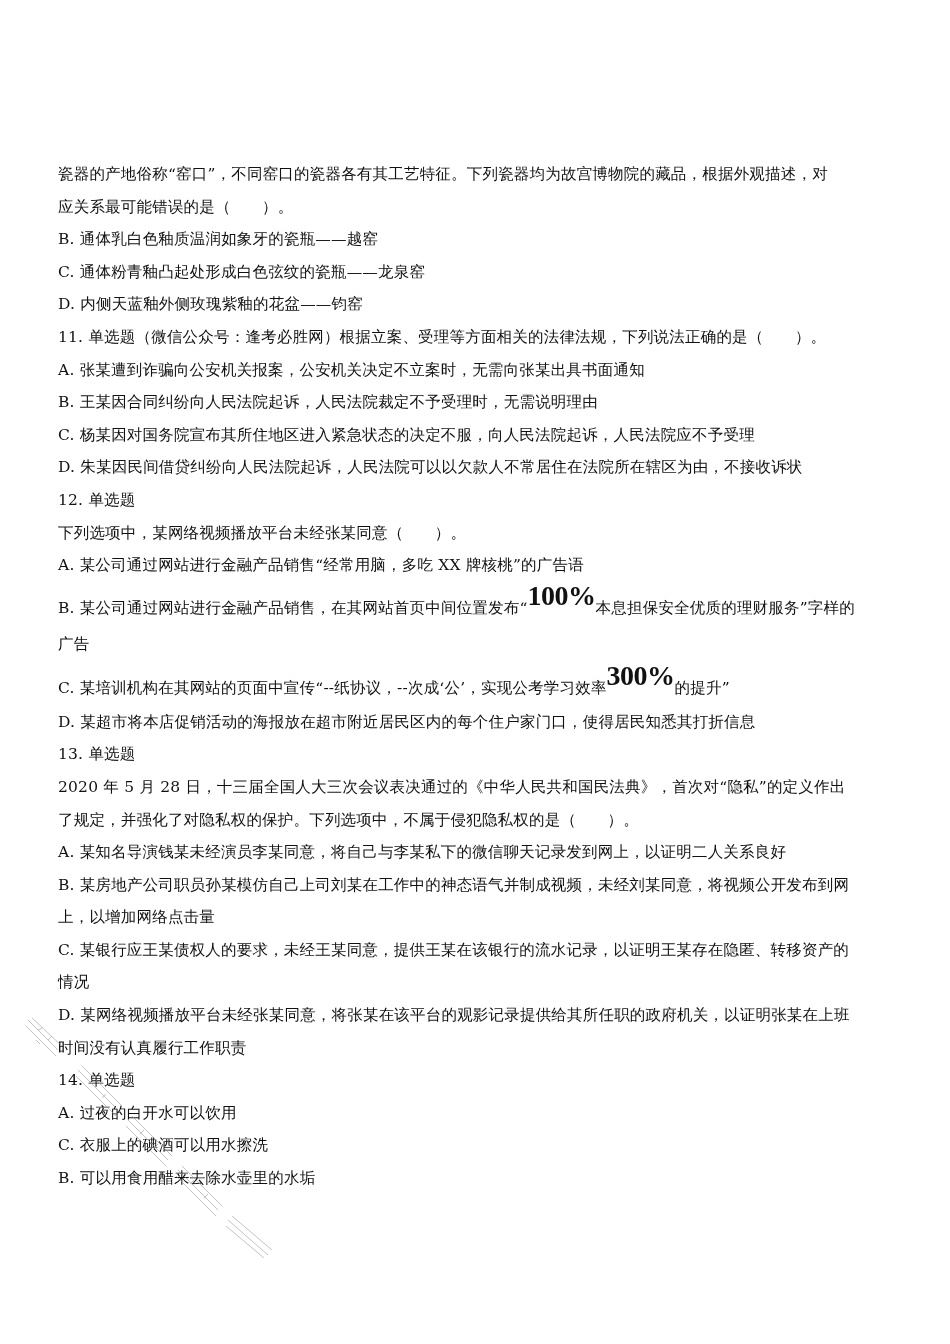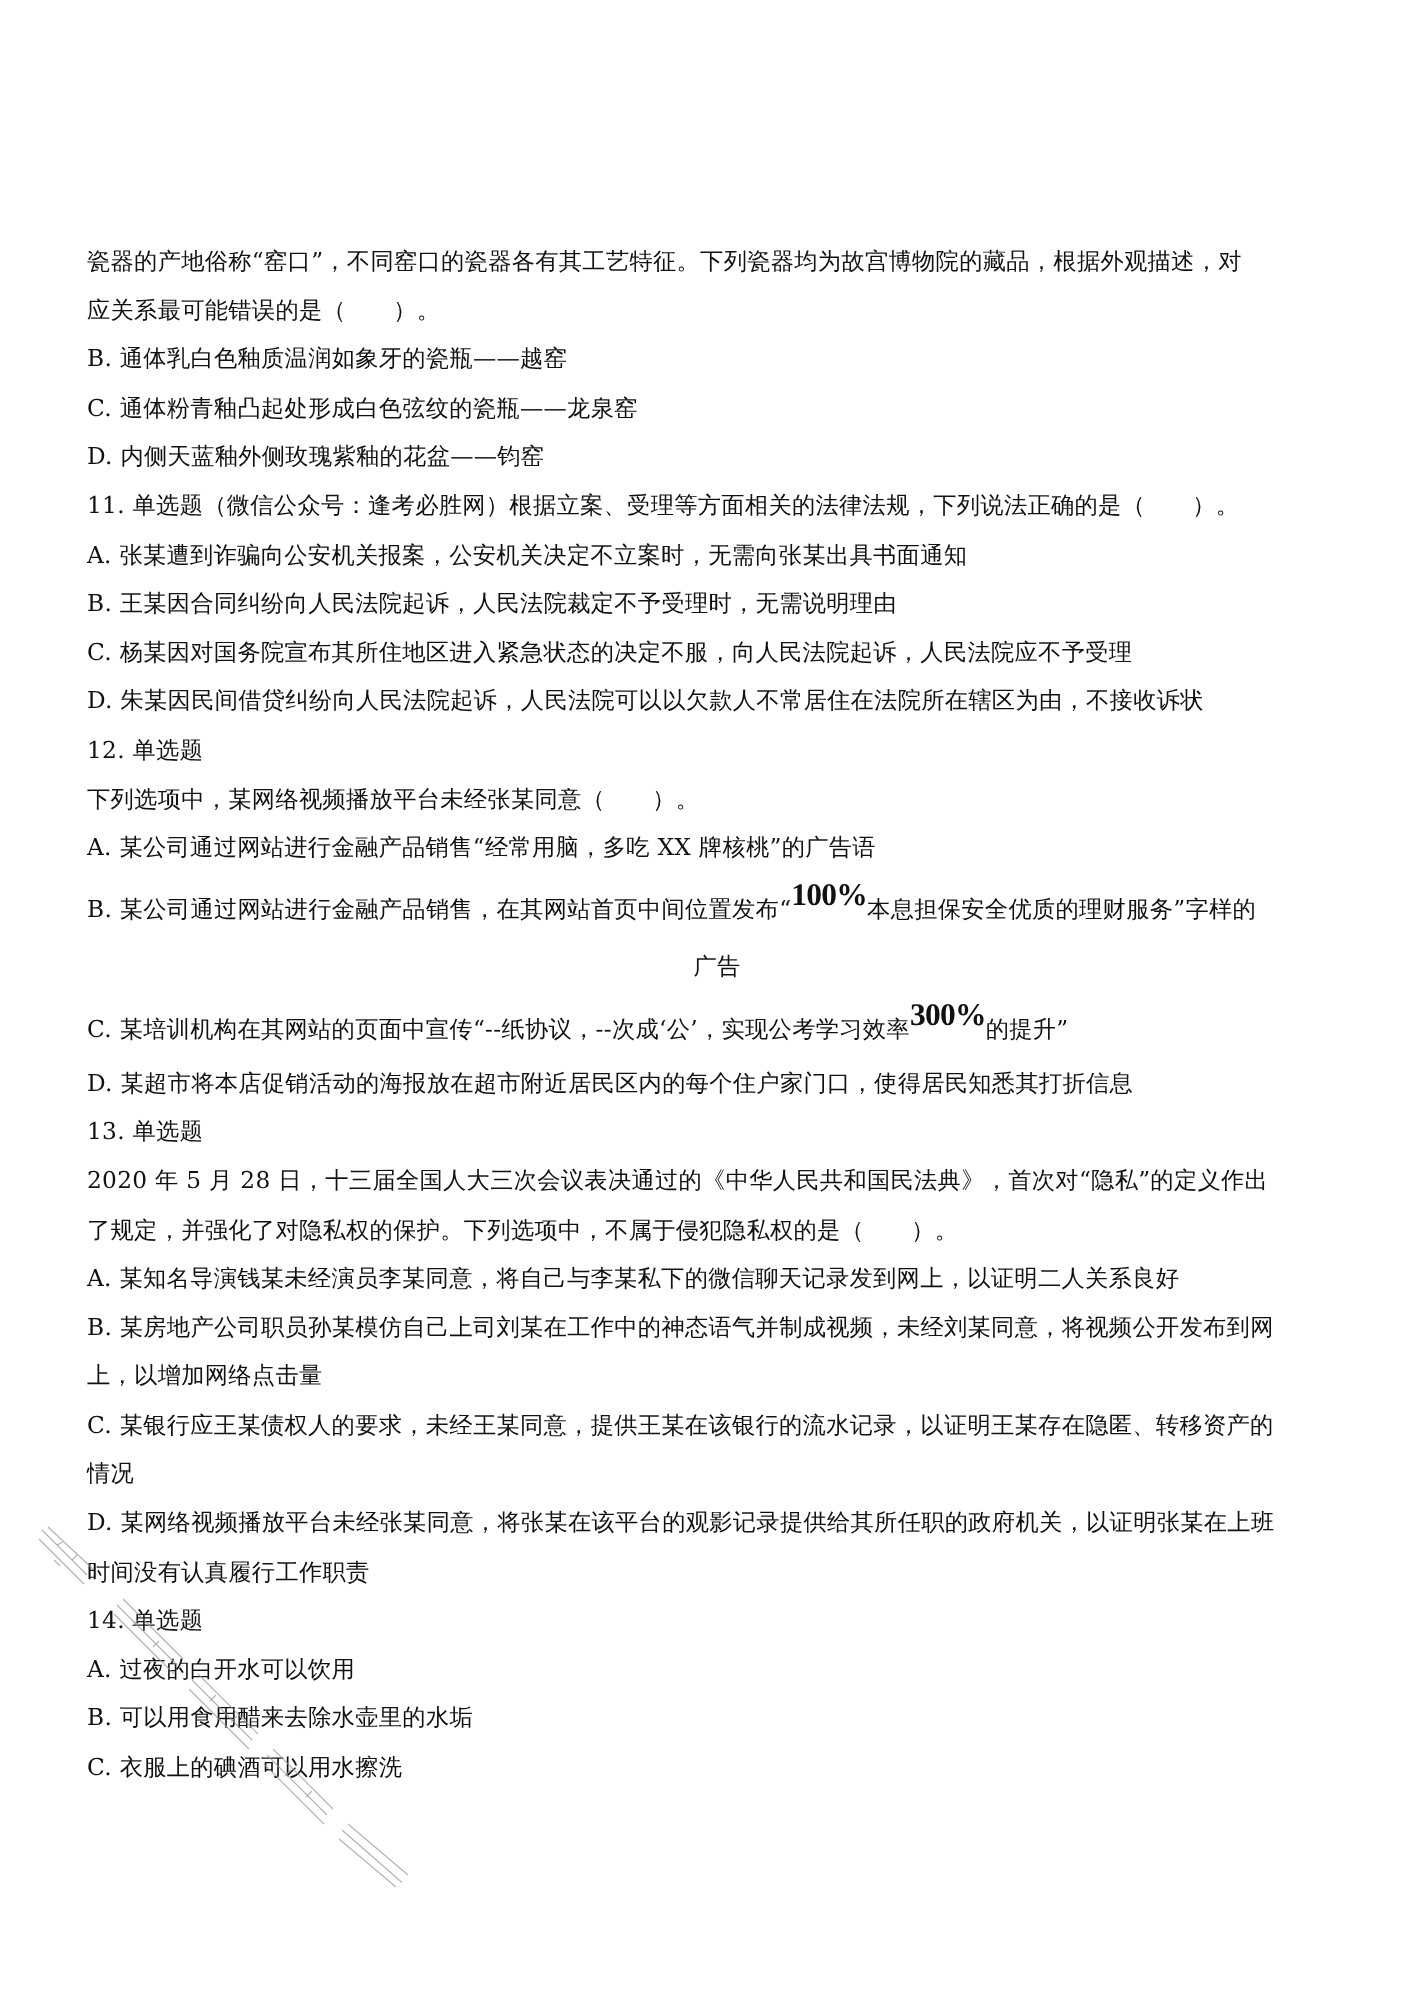--- a/index.html
+++ b/index.html
@@ -28,25 +28,24 @@
     white-space: nowrap;
     letter-spacing: 0.2px;
   }
   .line.tall {
     height: 44px;
     line-height: 44px;
   }
   .line.tall2 {
     height: 36px;
     line-height: 36px;
-    text-align: center;
   }
   .big {
     font-family: "Liberation Serif", serif;
-    font-size: 21px;
+    font-size: 28px;
     font-weight: bold;
     position: relative;
     top: -8px;
     letter-spacing: -0.5px;
   }
   .watermark {
     position: absolute;
     left: 18px;
     top: 1010px;
     width: 300px;
@@ -89,22 +88,22 @@
   <div class="line">A. 某知名导演钱某未经演员李某同意，将自己与李某私下的微信聊天记录发到网上，以证明二人关系良好</div>
   <div class="line">B. 某房地产公司职员孙某模仿自己上司刘某在工作中的神态语气并制成视频，未经刘某同意，将视频公开发布到网</div>
   <div class="line">上，以增加网络点击量</div>
   <div class="line">C. 某银行应王某债权人的要求，未经王某同意，提供王某在该银行的流水记录，以证明王某存在隐匿、转移资产的</div>
   <div class="line">情况</div>
   <div class="line">D. 某网络视频播放平台未经张某同意，将张某在该平台的观影记录提供给其所任职的政府机关，以证明张某在上班</div>
   <div class="line">时间没有认真履行工作职责</div>
 
   <div class="line">14. 单选题</div>
   <div class="line">A. 过夜的白开水可以饮用</div>
+  <div class="line">C. 衣服上的碘酒可以用水擦洗</div>
   <div class="line">B. 可以用食用醋来去除水壶里的水垢</div>
-  <div class="line">C. 衣服上的碘酒可以用水擦洗</div>
 </div>
 
 <svg class="watermark" viewBox="0 0 300 250" xmlns="http://www.w3.org/2000/svg">
   <g stroke="#9a9a9a" stroke-width="0.8" fill="none" opacity="0.75">
     <path d="M10 10 L40 40 M14 8 L44 36 M8 16 L38 46 M20 20 L24 18 M30 30 L34 26 M18 30 L22 34"></path>
     <path d="M60 60 L100 100 M64 56 L104 96 M58 66 L98 106 M70 74 L74 70 M84 88 L88 84"></path>
     <path d="M110 110 L150 150 M114 106 L154 146 M108 116 L148 156 M122 124 L126 120 M136 138 L140 134"></path>
     <path d="M160 160 L200 200 M164 156 L204 196 M158 166 L198 206 M172 174 L176 170 M186 188 L190 184"></path>
     <path d="M210 210 L250 245 M214 206 L254 240 M208 216 L246 248"></path>
   </g>

